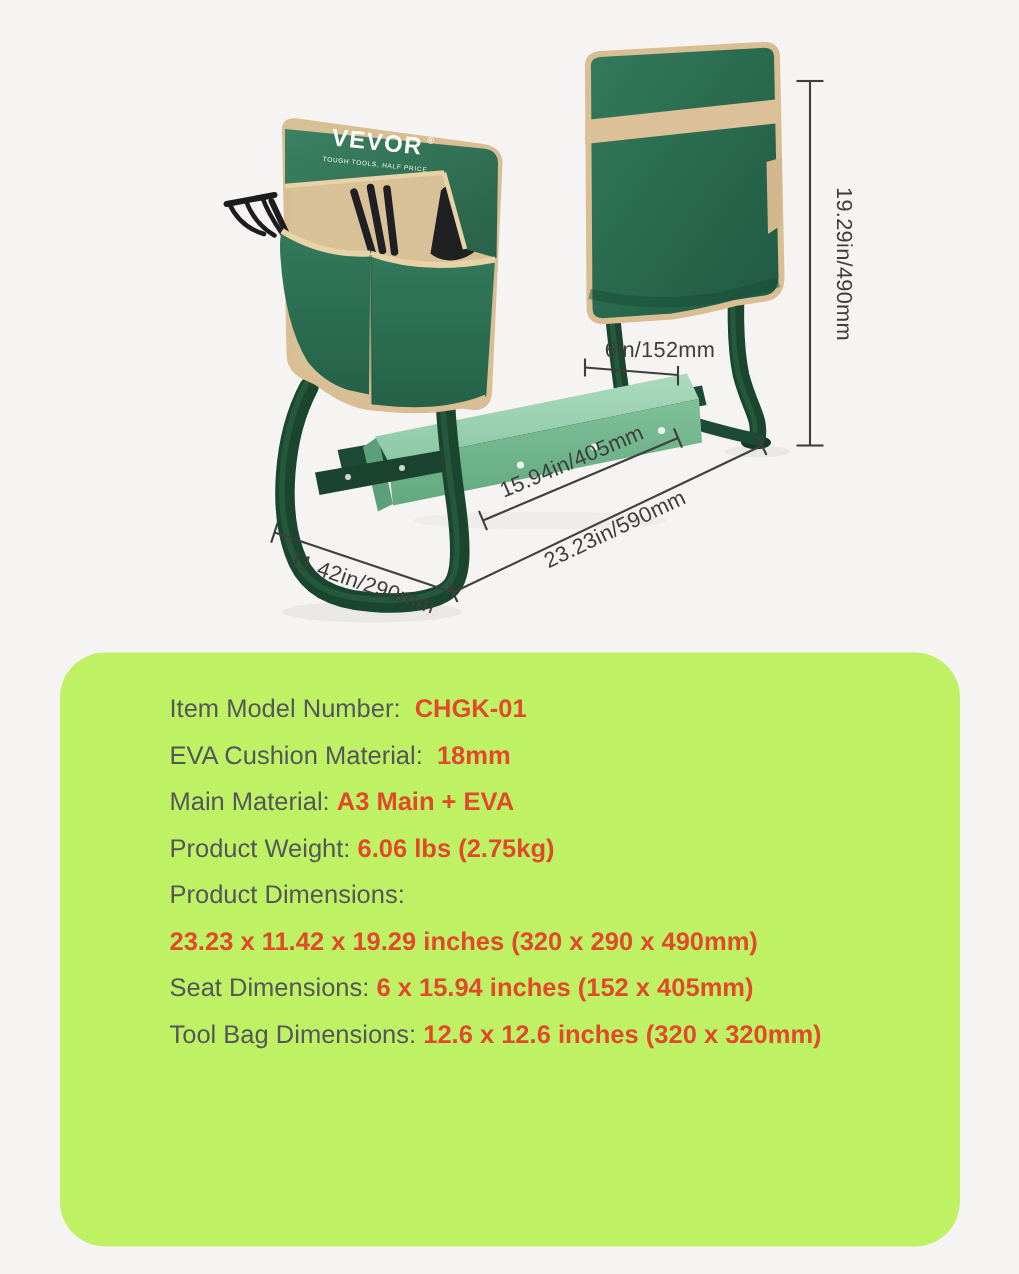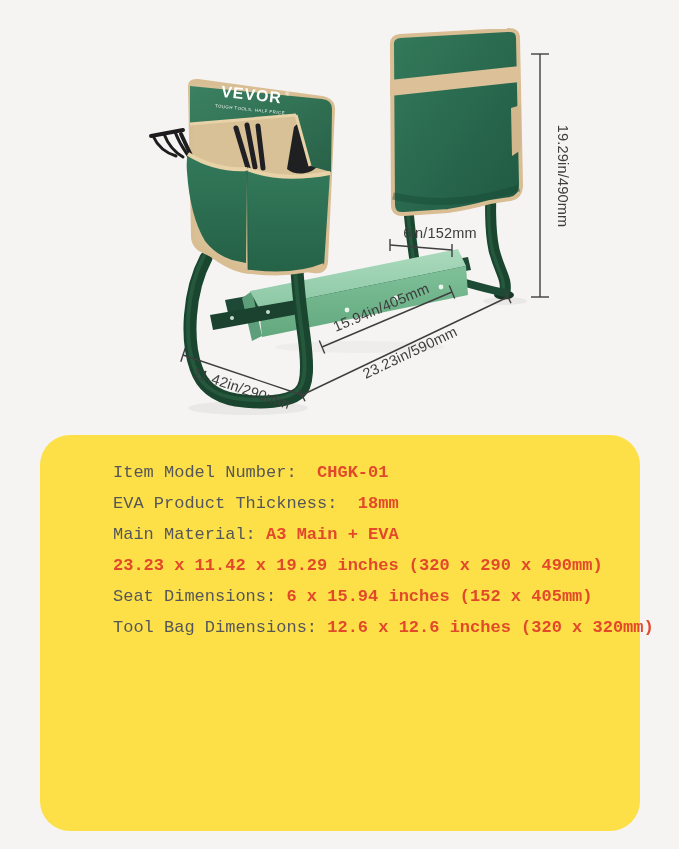--- a/index.html
+++ b/index.html
@@ -10,24 +10,23 @@
     position:relative;
     overflow:hidden;
   }
   .stage{position:absolute;inset:0;width:679px;height:849px;}
   .figure{position:absolute;left:0;top:0;width:679px;height:435px;}
   .figure svg{display:block;}
   svg text{font-family:"Liberation Sans", sans-serif;}
   .dim-text{fill:#3d3d3e;font-size:14.5px;letter-spacing:.2px;}
   .spec-card{
     position:absolute;left:40px;top:435px;width:600px;height:396px;
-    background:#fde047;border-radius:30px;
+    background:#bef264;border-radius:30px;
     box-sizing:border-box;
     padding:22px 20px 0 73px;
-    font-family:Liberation Mono, monospace;
   }
   .spec-row{
     height:31px;line-height:31px;
     font-size:17px;white-space:pre;
     color:#55565a;
   }
   .spec-label{color:#55565a;font-weight:400;}
   .spec-value{color:#e2492b;font-weight:700;}
 </style>
 </head>
@@ -183,20 +182,22 @@
           <line x1="183" y1="355" x2="302" y2="395"></line>
           <line x1="185.2" y1="348.3" x2="180.8" y2="361.7"></line>
           <text class="dim-text" transform="translate(240,393) rotate(18.6)" text-anchor="middle" stroke="none">11.42in/290mm</text>
         </g>
       </g>
     </svg>
   </div>
 
   <div class="spec-card">
     <div class="spec-row"><span class="spec-label">Item Model Number:  </span><span class="spec-value">CHGK-01</span></div>
-    <div class="spec-row"><span class="spec-label">EVA Product Thickness:  </span><span class="spec-value">18mm</span></div>
+    <div class="spec-row"><span class="spec-label">EVA Cushion Material:  </span><span class="spec-value">18mm</span></div>
     <div class="spec-row"><span class="spec-label">Main Material: </span><span class="spec-value">A3 Main + EVA</span></div>
+    <div class="spec-row"><span class="spec-label">Product Weight: </span><span class="spec-value">6.06 lbs (2.75kg)</span></div>
+    <div class="spec-row"><span class="spec-label">Product Dimensions:</span><span class="spec-value"></span></div>
     <div class="spec-row"><span class="spec-label"></span><span class="spec-value">23.23 x 11.42 x 19.29 inches (320 x 290 x 490mm)</span></div>
     <div class="spec-row"><span class="spec-label">Seat Dimensions: </span><span class="spec-value">6 x 15.94 inches (152 x 405mm)</span></div>
     <div class="spec-row"><span class="spec-label">Tool Bag Dimensions: </span><span class="spec-value">12.6 x 12.6 inches (320 x 320mm)</span></div>
   </div>
 
 </div>
 
 </body></html>

